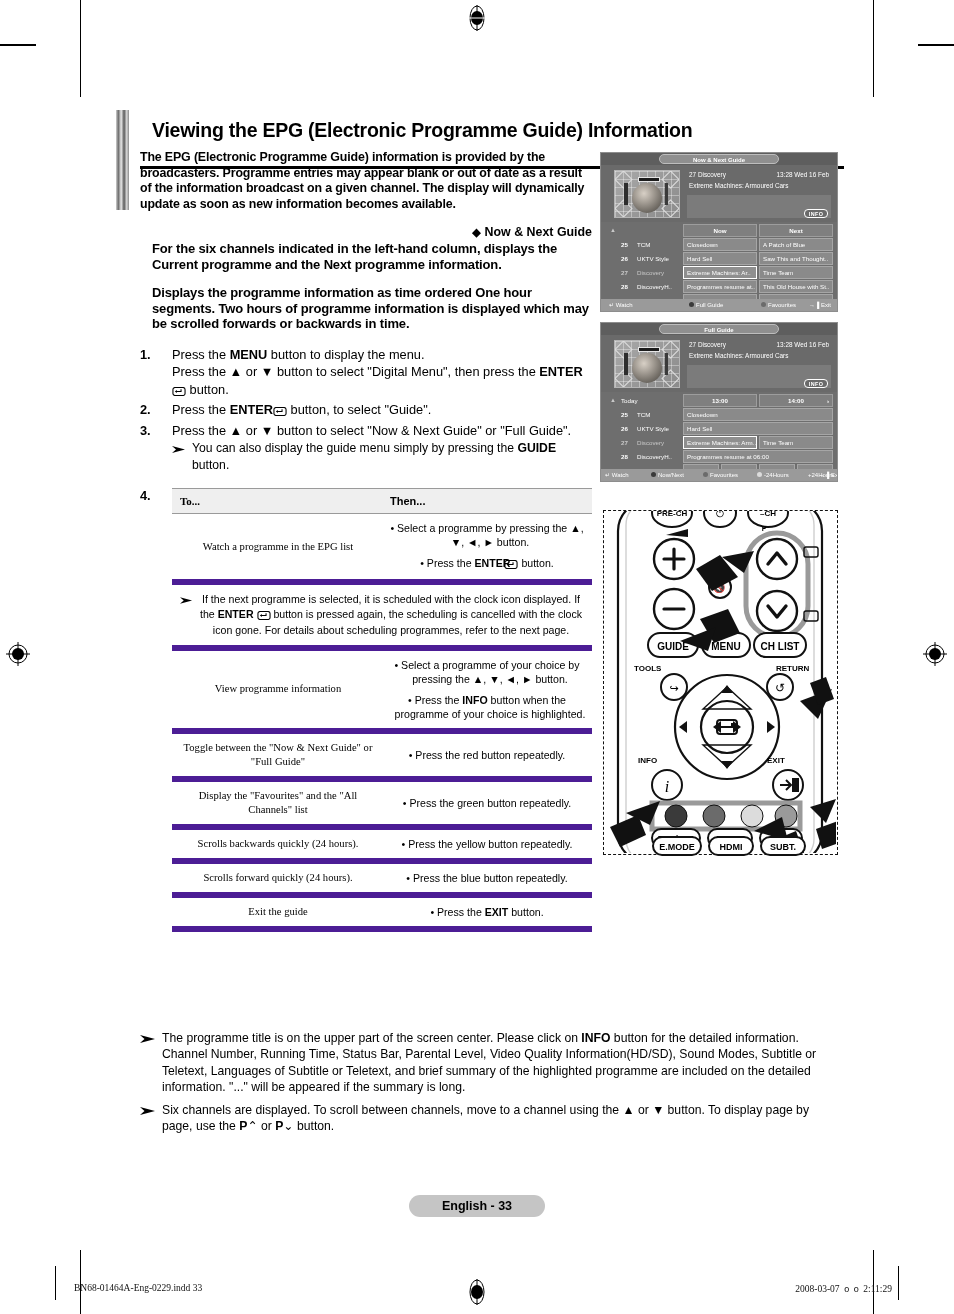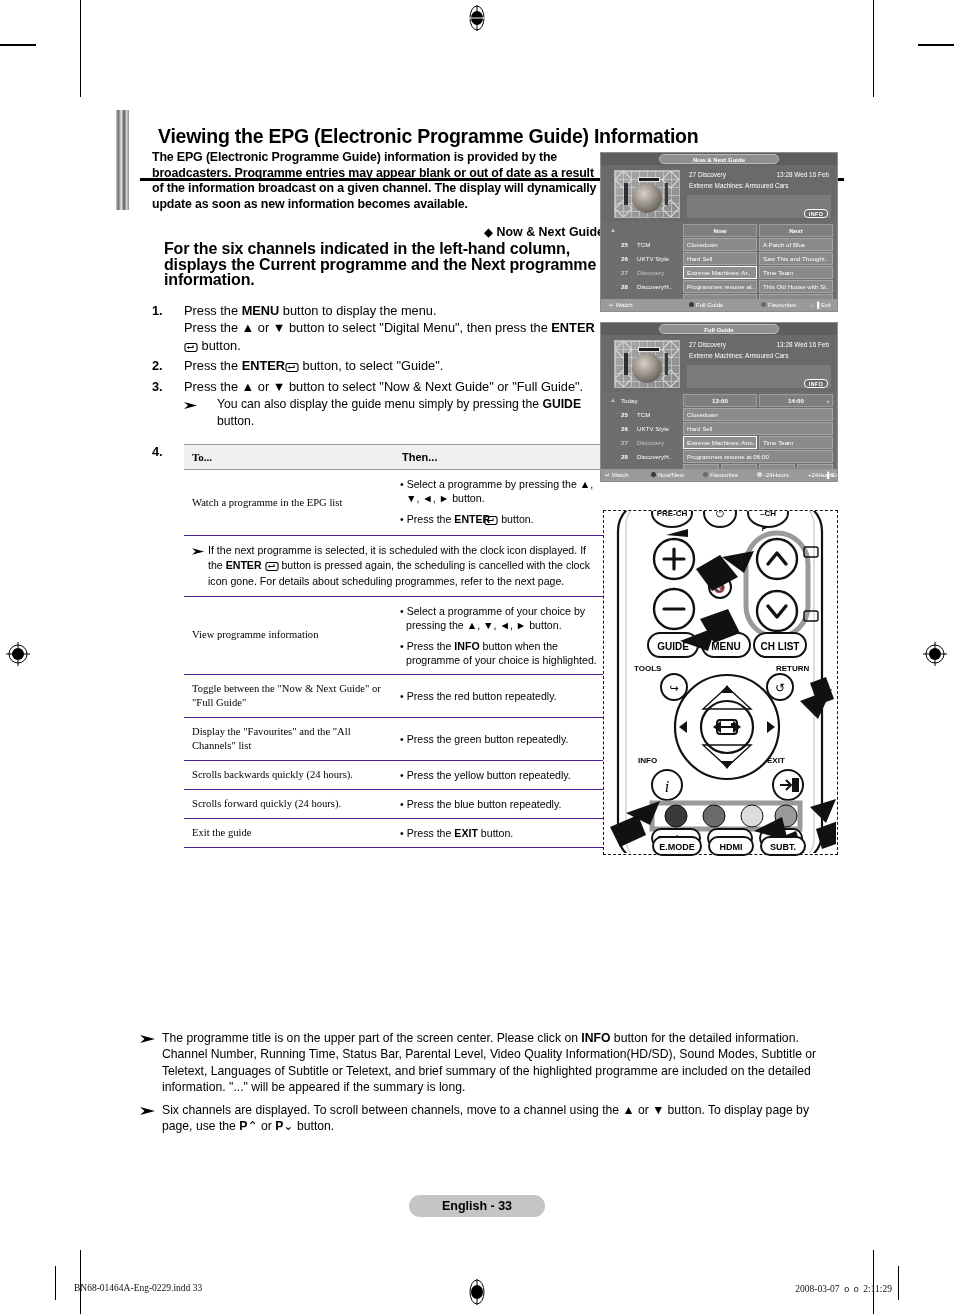--- a/index.html
+++ b/index.html
@@ -17,65 +17,65 @@
   
   .page { position:absolute; left:0; top:0; width:954px; height:1314px; }
 
   
   .head-wrap { position:absolute; left:116px; top:108px; width:728px; }
   .head-bar {
     position:absolute; left:0px; top:2px; width:13px; height:100px;
     background:linear-gradient(to right,#cfcfcf 0%,#6d6d6d 18%,#e8e8e8 40%,#5a5a5a 62%,#d8d8d8 82%,#8a8a8a 100%);
   }
   h1.title {
-    margin:18px; padding:0 0 13px 24px; font-size:19.5px; font-weight:bold;
+    margin:12px; padding:0 0 13px 24px; font-size:19.5px; font-weight:bold;
     letter-spacing:-0.25px; line-height:1.1; white-space:nowrap;
   }
   .title-rule { margin-left:24px; height:2.5px; background:#000; width:704px; }
 
   
-  .left-col { position:absolute; left:140px; top:150px; width:452px;margin-left:12px; }
+  .left-col { position:absolute; left:140px; top:150px; width:452px; }
 
   p.intro {
     margin:0; font-size:12.4px; font-weight:bold; line-height:15.6px;
     letter-spacing:-0.15px;
   }
 
   .bullet-block { margin-top:13px; }
   .bullet-head { font-size:12.4px; font-weight:bold; line-height:15.6px;text-align:right; }
   .bullet-head .dia { font-size:11px; margin-right:4px; }
   .bullet-body {
-    font-size:16px; font-weight:bold; line-height:15.6px;
+    font-size:13px; font-weight:bold; line-height:15.6px;
     padding-left:12px; letter-spacing:-0.15px;
   }
 
   
   .steps { margin-top:14px; }
   .step { display:flex; font-size:12.8px; line-height:17.5px; margin-bottom:1px; }
   .step-num { width:32px; flex:0 0 32px; font-weight:bold; }
   .step-txt { flex:1; }
   .step-txt b { font-weight:bold; }
-  .sub-note { display:flex; margin-top:1px;gap:13px; }
+  .sub-note { display:flex; margin-top:1px; }
   .sub-note .arrow { width:20px; flex:0 0 20px; }
   .sub-note .arrow svg { display:block; margin-top:5px; }
   .sub-note-txt { flex:1; font-size:12.2px; line-height:17px; }
 
   .ent { display:inline-block; vertical-align:-2px; }
 
   
   .step4 { display:flex; margin-top:14px; }
   .step4 .num { width:32px; flex:0 0 32px; font-weight:bold; font-size:12.8px; }
   table.how { border-collapse:collapse; width:420px; font-size:10.6px; }
   table.how th {
     background:#efefef; text-align:left; font-weight:bold; font-size:11px;
     padding:6px 0 6px 8px; border-bottom:1px solid #9a9a9a; border-top:1px solid #9a9a9a;
   }
   table.how td {
     vertical-align:middle; padding:7px 6px 7px 8px;
-    border-bottom:1px solid #4c1d95; line-height:14px;
+    border-bottom:6px solid #4c1d95; line-height:14px;text-align:center;
   }
   table.how td.cell-then { padding-left:6px; }
   table.how .col1 { width:210px;font-family:Liberation Serif, serif; }
   .bdot { display:block; margin-bottom:7px; text-indent:-6px; padding-left:6px; }
   .bdot:last-child { margin-bottom:0; }
   .note-row td { padding:7px 6px 8px 2px; }
   .note-inner { display:flex; }
   .note-inner .arrow { width:16px; flex:0 0 16px; }
   .note-inner .arrow svg { display:block; margin-top:4px; }
   .note-inner .txt { flex:1; line-height:14.5px; }
@@ -226,20 +226,21 @@
     <p class="intro">The EPG (Electronic Programme Guide) information is provided by the broadcasters. Programme entries may appear blank or out of date as a result of the information broadcast on a given channel. The display will dynamically update as soon as new information becomes available.</p>
 
     <div class="bullet-block">
       <div class="bullet-head">
         <span class="dia">◆</span><span>Now &amp; Next Guide</span>
       </div>
       <div class="bullet-body">For the six channels indicated in the left-hand column, displays the Current programme and the Next programme information.</div>
     </div>
 
     <div class="bullet-block">
+      <div class="bullet-body">Displays the programme information as time ordered One hour segments. Two hours of programme information is displayed which may be scrolled forwards or backwards in time.</div>
     </div>
 
     <div class="steps">
 
       <div class="step">
         <div class="step-num">1.</div>
         <div class="step-txt">
           <div>Press the <b>MENU</b> button to display the menu.</div>
           <div>Press the ▲ or ▼ button to select "Digital Menu", then press the <b>ENTER</b><span class="ent"><svg width="14" height="9" viewBox="0 0 16 11">
                   <rect x="0.6" y="0.6" width="14.8" height="9.8" rx="2.6" fill="none" stroke="#000" stroke-width="1.3"></rect>

